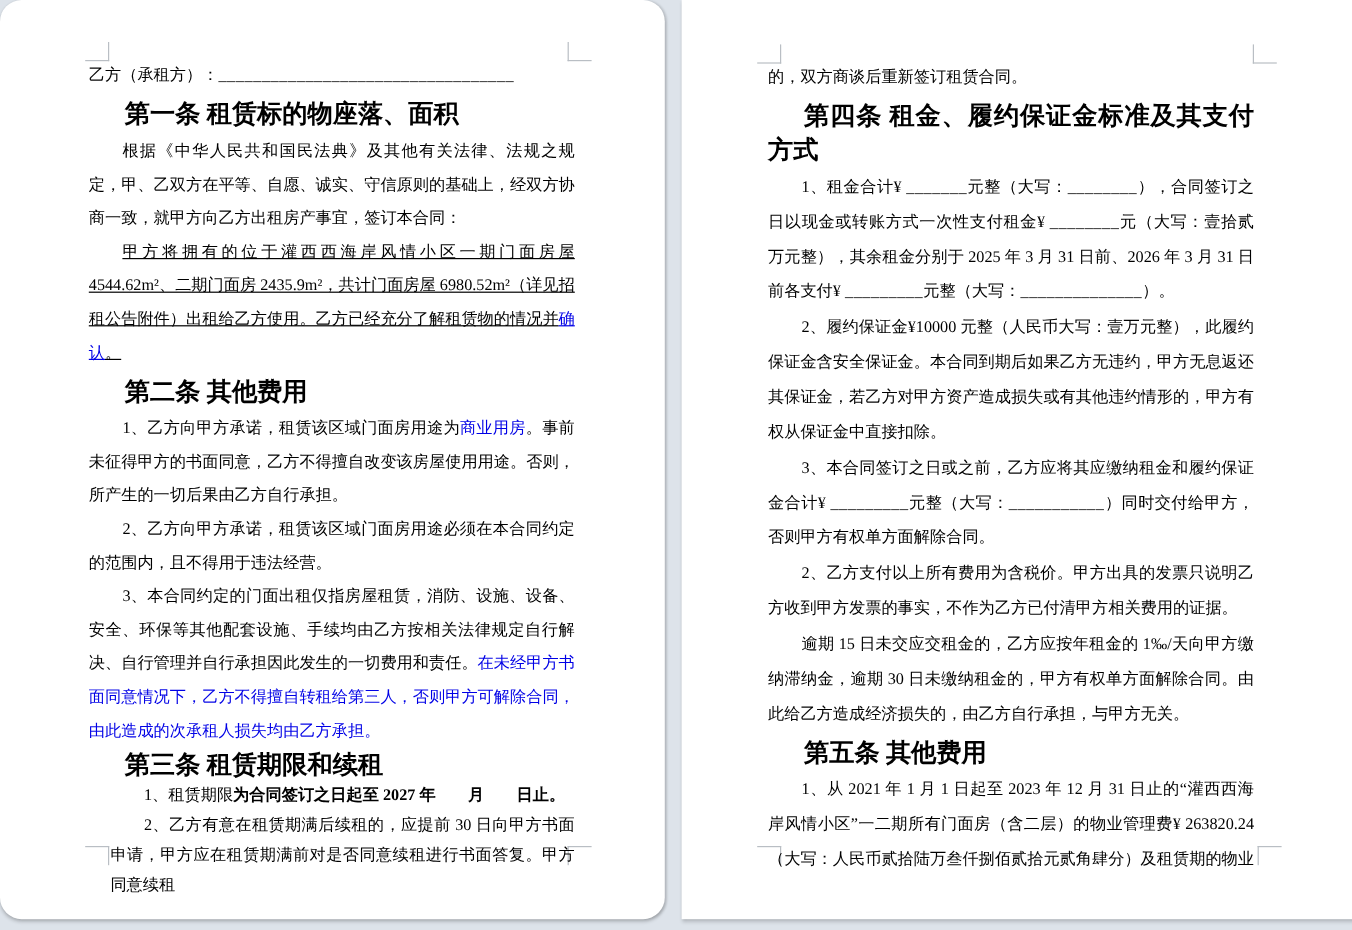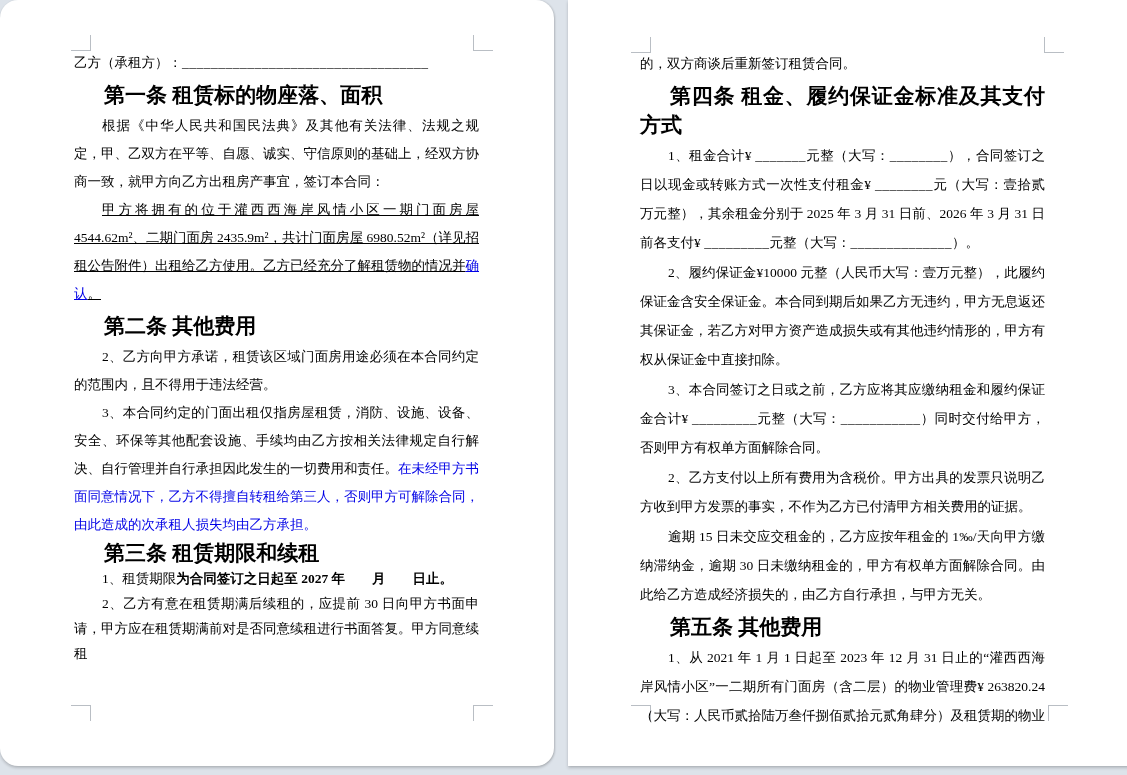--- a/index.html
+++ b/index.html
@@ -16,21 +16,21 @@
   #page2{left:568px;width:628px;}
   .content{
     position:absolute;top:49px;left:74px;width:405px;
     color:#000;font-size:13.5px;line-height:28px;
     text-align:justify;cursor:text;
   }
   #page2 .content{left:72px;line-height:29px;}
   .para{margin:0;text-indent:28px;}
   .para.noindent{text-indent:0;}
   .para.heading{font-weight:bold;font-size:21px;text-indent:30px;margin:4px 0 3px 0;}
-  .para.tight{line-height:25px;}
+  .para.tight{line-height:25px;margin-left:18px;}
   .para.tight.heading{margin:2px 0 0 0;}
   #page2 .para{margin-bottom:1px;}
   .u{text-decoration:underline;}
   .b{font-weight:bold;}
   .blue{color:#0000e6;}
   .blank{letter-spacing:.5px;}
   
   .mark{position:absolute;width:19px;height:15px;}
   .mark.tl{border-right:1px solid #b9bec4;border-bottom:1px solid #b9bec4;}
   .mark.tr{border-left:1px solid #b9bec4;border-bottom:1px solid #b9bec4;}
@@ -48,20 +48,21 @@
   <div class="mark tl"></div>
   <div class="mark tr"></div>
   <div class="mark bl"></div>
   <div class="mark br"></div>
   <div class="content">
       <div class="para  noindent"><span>乙方（承租方）：</span><span class="blank">__________________________________</span></div>
       <div class="para heading"><span>第一条 租赁标的物座落、面积</span></div>
       <div class="para "><span>根据《中华人民共和国民法典》及其他有关法律、法规之规定，甲、乙双方在平等、自愿、诚实、守信原则的基础上，经双方协商一致，就甲方向乙方出租房产事宜，签订本合同：</span></div>
       <div class="para "><span class="u">甲方将拥有的位于灌西西海岸风情小区一期门面房屋 4544.62m²、二期门面房 2435.9m²，共计门面房屋 6980.52m²（详见招租公告附件）出租给乙方使用。乙方已经充分了解租赁物的情况并</span><span class="u blue">确认</span><span class="u">。 </span></div>
       <div class="para heading"><span>第二条 其他费用</span></div>
+      <div class="para "><span>1、乙方向甲方承诺，租赁该区域门面房用途为</span><span class="blue">商业用房</span><span>。事前未征得甲方的书面同意，乙方不得擅自改变该房屋使用用途。否则，所产生的一切后果由乙方自行承担。</span></div>
       <div class="para "><span>2、乙方向甲方承诺，租赁该区域门面房用途必须在本合同约定的范围内，且不得用于违法经营。</span></div>
       <div class="para "><span>3、本合同约定的门面出租仅指房屋租赁，消防、设施、设备、安全、环保等其他配套设施、手续均由乙方按相关法律规定自行解决、自行管理并自行承担因此发生的一切费用和责任。</span><span class="blue">在未经甲方书面同意情况下，乙方不得擅自转租给第三人，否则甲方可解除合同，由此造成的次承租人损失均由乙方承担。</span></div>
       <div class="para heading tight"><span>第三条 租赁期限和续租</span></div>
       <div class="para  tight"><span>1、租赁期限</span><span class="b">为合同签订之日起至 2027 年　　月　　日止。</span></div>
       <div class="para  tight"><span>2、乙方有意在租赁期满后续租的，应提前 30 日向甲方书面申请，甲方应在租赁期满前对是否同意续租进行书面答复。甲方同意续租</span></div>
     </div>
 </div>
 
 <div class="page" id="page2">
   <div class="mark tl"></div>

